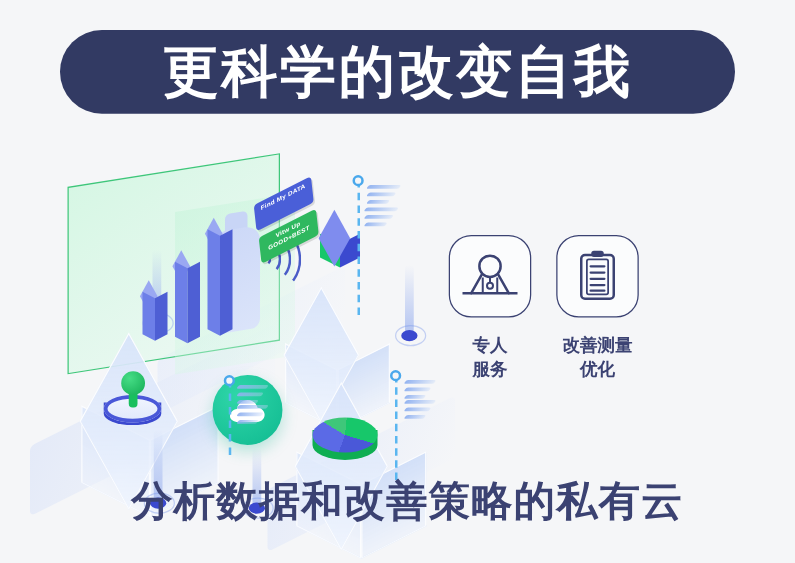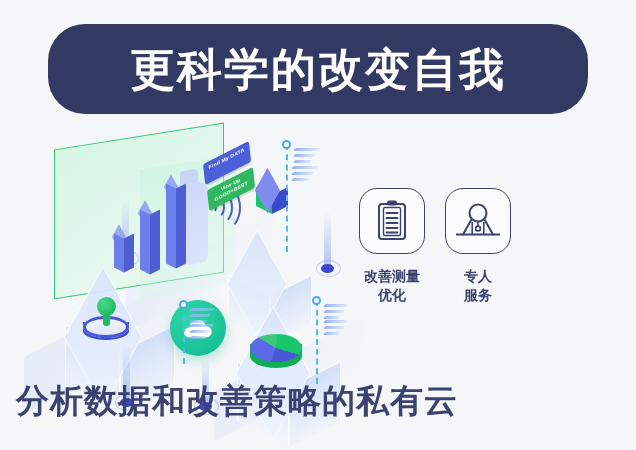--- a/index.html
+++ b/index.html
@@ -20,21 +20,21 @@
     background: #f5f6f8;
     overflow: hidden;
   }
 
   
   #title-banner {
     position: absolute;
     left: 48px;
     top: 24px;
     width: 540px;
-    height: 90px;
+    height: 67px;
     background: #323a63;
     border-radius: 37px;
     display: flex;
     align-items: center;
     justify-content: center;
   }
   #title-text {
     color: #ffffff;
     font-size: 45px;
     font-weight: bold;
@@ -370,21 +370,21 @@
     line-height: 1.35;
     text-align: center;
     white-space: pre-line;
   }
 
   
   #tagline {
     position: absolute;
     left: 0; right: 0;
     top: 384px;
-    text-align: left;
+    text-align: center;
     color: #3b4272;
     font-size: 33px;
     font-weight: bold;
     letter-spacing: 1px;
     line-height: 1;
     margin-left: 16px;
   }
 </style>
 </head>
 <body>
@@ -534,53 +534,53 @@
     </div>
     <div class="ticks" id="ticks6">
       <span></span>
         <span></span>
         <span></span>
     </div>
   </div>
 
   <div id="features">
 
+
+    <div class="feature">
+      <div class="feature-icon">
+        <svg width="48" height="42" viewBox="0 0 48 42" aria-hidden="true">
+          <circle cx="24" cy="13" r="8.5" fill="none" stroke="#3b4272" stroke-width="2"></circle>
+          <path d="M24 21.5v4.5" stroke="#3b4272" stroke-width="1.6"></path>
+          <circle cx="24" cy="28.5" r="2.4" fill="none" stroke="#3b4272" stroke-width="1.6"></circle>
+          <path d="M17.5 19.5 L9 34.5" stroke="#3b4272" stroke-width="2" stroke-linecap="round"></path>
+          <path d="M30.5 19.5 L39 34.5" stroke="#3b4272" stroke-width="2" stroke-linecap="round"></path>
+          <path d="M18.2 22v12.5" stroke="#3b4272" stroke-width="1.6"></path>
+          <path d="M29.8 22v12.5" stroke="#3b4272" stroke-width="1.6"></path>
+          <line x1="2" y1="34.5" x2="46" y2="34.5" stroke="#3b4272" stroke-width="2"></line>
+        </svg>
+      </div>
+      <div class="feature-label">专人
+服务</div>
+    </div>
 
     <div class="feature">
       <div class="feature-icon">
         <svg width="40" height="44" viewBox="0 0 40 44" aria-hidden="true">
           <rect x="7" y="5" width="26" height="35" rx="3" fill="none" stroke="#3b4272" stroke-width="2"></rect>
           <rect x="11.5" y="8.5" width="17" height="28" rx="1.5" fill="none" stroke="#3b4272" stroke-width="1.4"></rect>
           <rect x="15" y="1.5" width="10" height="5" rx="2.2" fill="#3b4272"></rect>
           <g stroke="#3b4272" stroke-width="1.8" stroke-linecap="round">
             <line x1="14.5" y1="14" x2="25.5" y2="14"></line>
             <line x1="14.5" y1="19" x2="25.5" y2="19"></line>
             <line x1="14.5" y1="24" x2="25.5" y2="24"></line>
             <line x1="14.5" y1="29" x2="25.5" y2="29"></line>
             <line x1="14.5" y1="33.5" x2="25.5" y2="33.5"></line>
           </g>
         </svg>
       </div>
       <div class="feature-label">改善测量
 优化</div>
     </div>
-
-    <div class="feature">
-      <div class="feature-icon">
-        <svg width="48" height="42" viewBox="0 0 48 42" aria-hidden="true">
-          <circle cx="24" cy="13" r="8.5" fill="none" stroke="#3b4272" stroke-width="2"></circle>
-          <path d="M24 21.5v4.5" stroke="#3b4272" stroke-width="1.6"></path>
-          <circle cx="24" cy="28.5" r="2.4" fill="none" stroke="#3b4272" stroke-width="1.6"></circle>
-          <path d="M17.5 19.5 L9 34.5" stroke="#3b4272" stroke-width="2" stroke-linecap="round"></path>
-          <path d="M30.5 19.5 L39 34.5" stroke="#3b4272" stroke-width="2" stroke-linecap="round"></path>
-          <path d="M18.2 22v12.5" stroke="#3b4272" stroke-width="1.6"></path>
-          <path d="M29.8 22v12.5" stroke="#3b4272" stroke-width="1.6"></path>
-          <line x1="2" y1="34.5" x2="46" y2="34.5" stroke="#3b4272" stroke-width="2"></line>
-        </svg>
-      </div>
-      <div class="feature-label">专人
-服务</div>
-    </div>
   </div>
 
   <div id="tagline">分析数据和改善策略的私有云</div>
 
 </div>
 
 </body></html>

